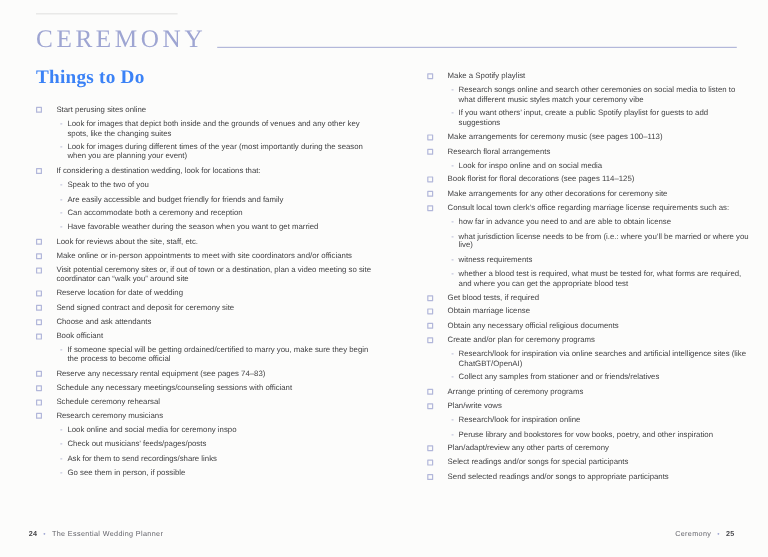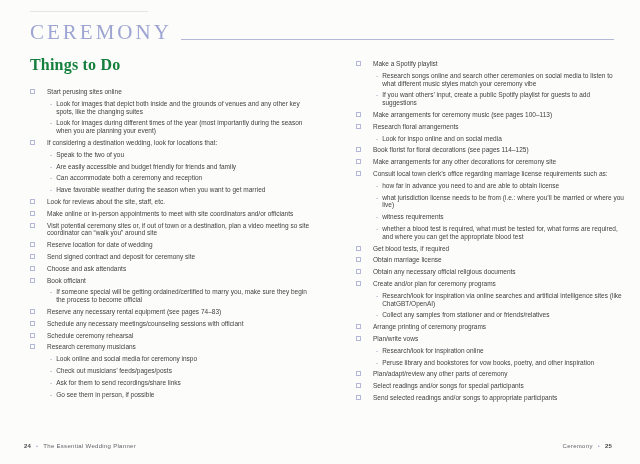--- a/index.html
+++ b/index.html
@@ -29,21 +29,21 @@
     font-size:21px;line-height:1;letter-spacing:3px;
     color:var(--accent);
   }
   .chapter-rule{
     flex:1;border-bottom:1px solid var(--rule);
     margin-left:9px;margin-bottom:3px;height:1px;
   }
   .section-title{
     position:absolute;left:30px;top:56px;
     font-family:"Liberation Serif","DejaVu Serif",serif;
-    font-size:16px;font-weight:600;color:#15803d;letter-spacing:.2px;text-align:right;
+    font-size:16px;font-weight:600;color:#3b82f6;letter-spacing:.2px;text-align:right;
   }
   .col{position:absolute;font-size:6.5px;line-height:7.8px;}
   .col-left{left:30px;top:88px;width:283px;}
   .col-right{left:356px;top:60px;width:269px;}
   .item{display:flex;margin-bottom:4px;}
   .checkbox{
     width:5px;height:5px;border:1px solid #b2b7da;border-radius:.5px;
     flex:0 0 auto;margin:1px 12px 0 0;background:transparent;
   }
   .item-text{flex:1;}

